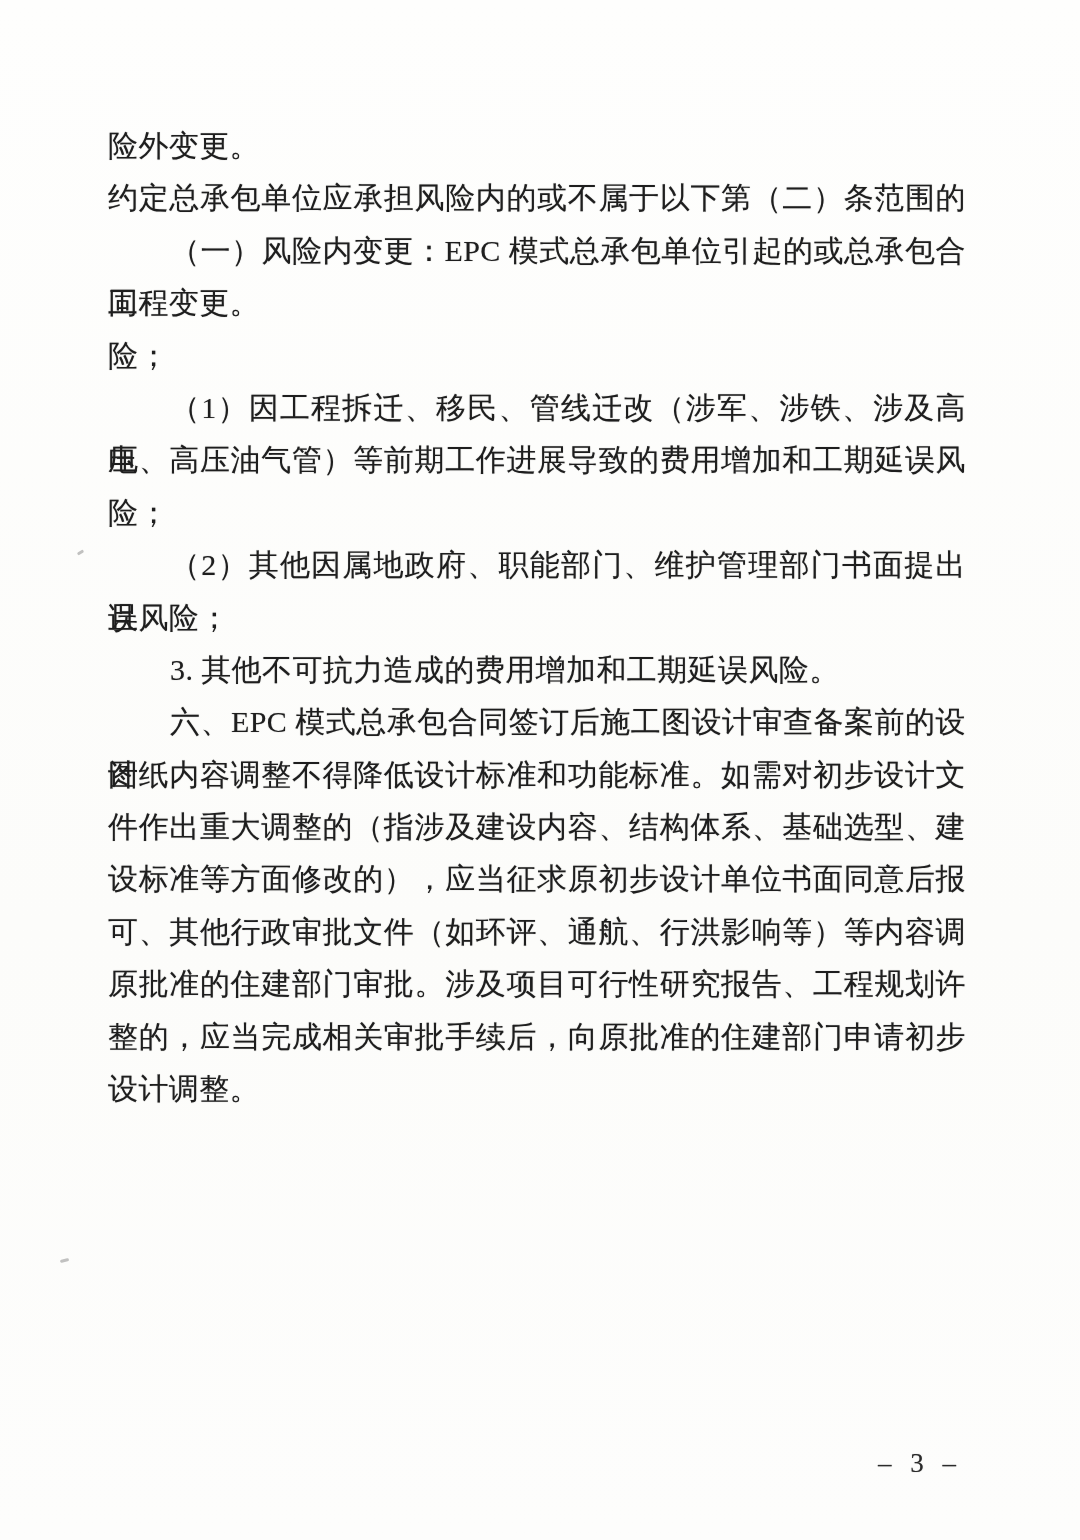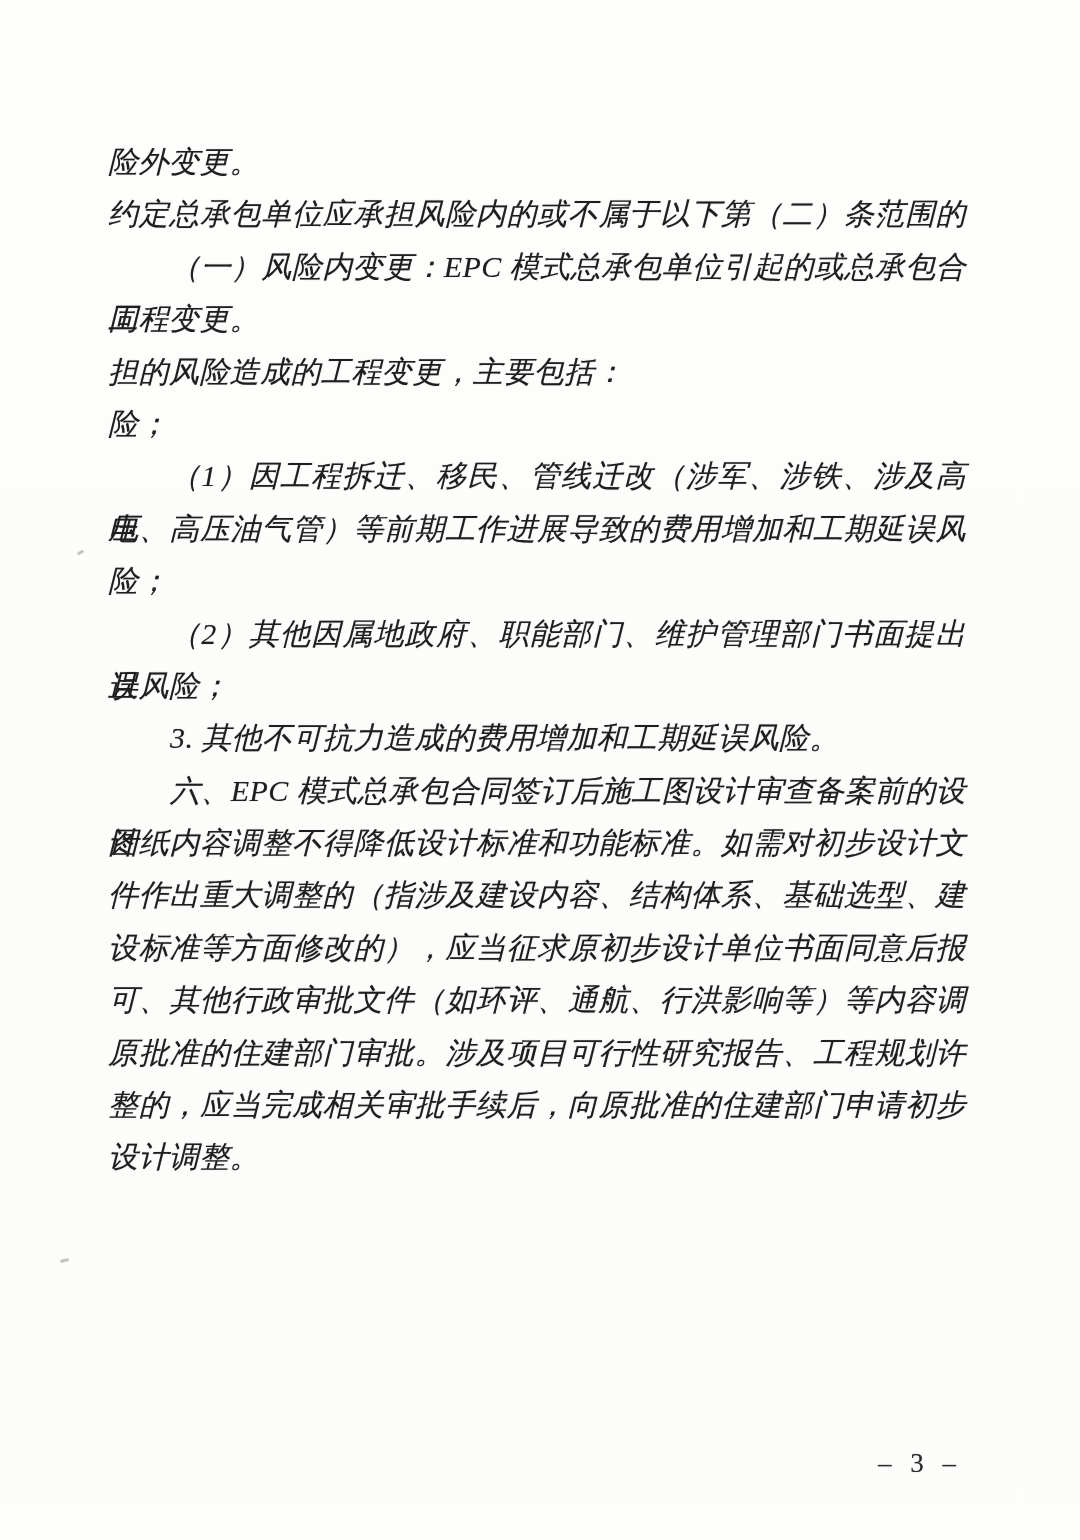--- a/index.html
+++ b/index.html
@@ -16,23 +16,22 @@
     position: relative;
     width: 1080px;
     height: 1540px;
     background: linear-gradient(180deg, #fefefd 0%, #fcfcfa 60%, #fdfdfc 100%);
     overflow: hidden;
     color: #1f1f1f;
   }
   .text-block {
     position: absolute;
     left: 108px;
-    top: 136px;
+    top: 120px;
     width: 858px;
-    font-style: italic;
   }
   .line {
     font-size: 30px;
     height: 52.4px;
     line-height: 52.4px;
     color: #1e1e1e;
     letter-spacing: 0.4px;
     white-space: pre-wrap;
     text-shadow: 0 0 1px rgba(40, 40, 40, 0.45);
   }
@@ -78,21 +77,20 @@
 <body>
 
 <div class="paper">
 
   <main class="text-block">
     <div>
         <div class="line">险外变更。</div>
         <div class="line fill">约定总承包单位应承担风险内的或不属于以下第（二）条范围的</div>
         <div class="line indent fill">（一）风险内变更：EPC 模式总承包单位引起的或总承包合同</div>
         <div class="line">工程变更。</div>
-        <div class="line">担的风险造成的工程变更，主要包括：</div>
         <div class="line">险；</div>
         <div class="line indent fill">（1）因工程拆迁、移民、管线迁改（涉军、涉铁、涉及高压</div>
         <div class="line fill">电、高压油气管）等前期工作进展导致的费用增加和工期延误风</div>
         <div class="line">险；</div>
         <div class="line indent fill">（2）其他因属地政府、职能部门、维护管理部门书面提出且</div>
         <div class="line">误风险；</div>
         <div class="line indent">3. 其他不可抗力造成的费用增加和工期延误风险。</div>
         <div class="line indent fill">六、EPC 模式总承包合同签订后施工图设计审查备案前的设计</div>
         <div class="line fill">图纸内容调整不得降低设计标准和功能标准。如需对初步设计文</div>
         <div class="line fill">件作出重大调整的（指涉及建设内容、结构体系、基础选型、建</div>

